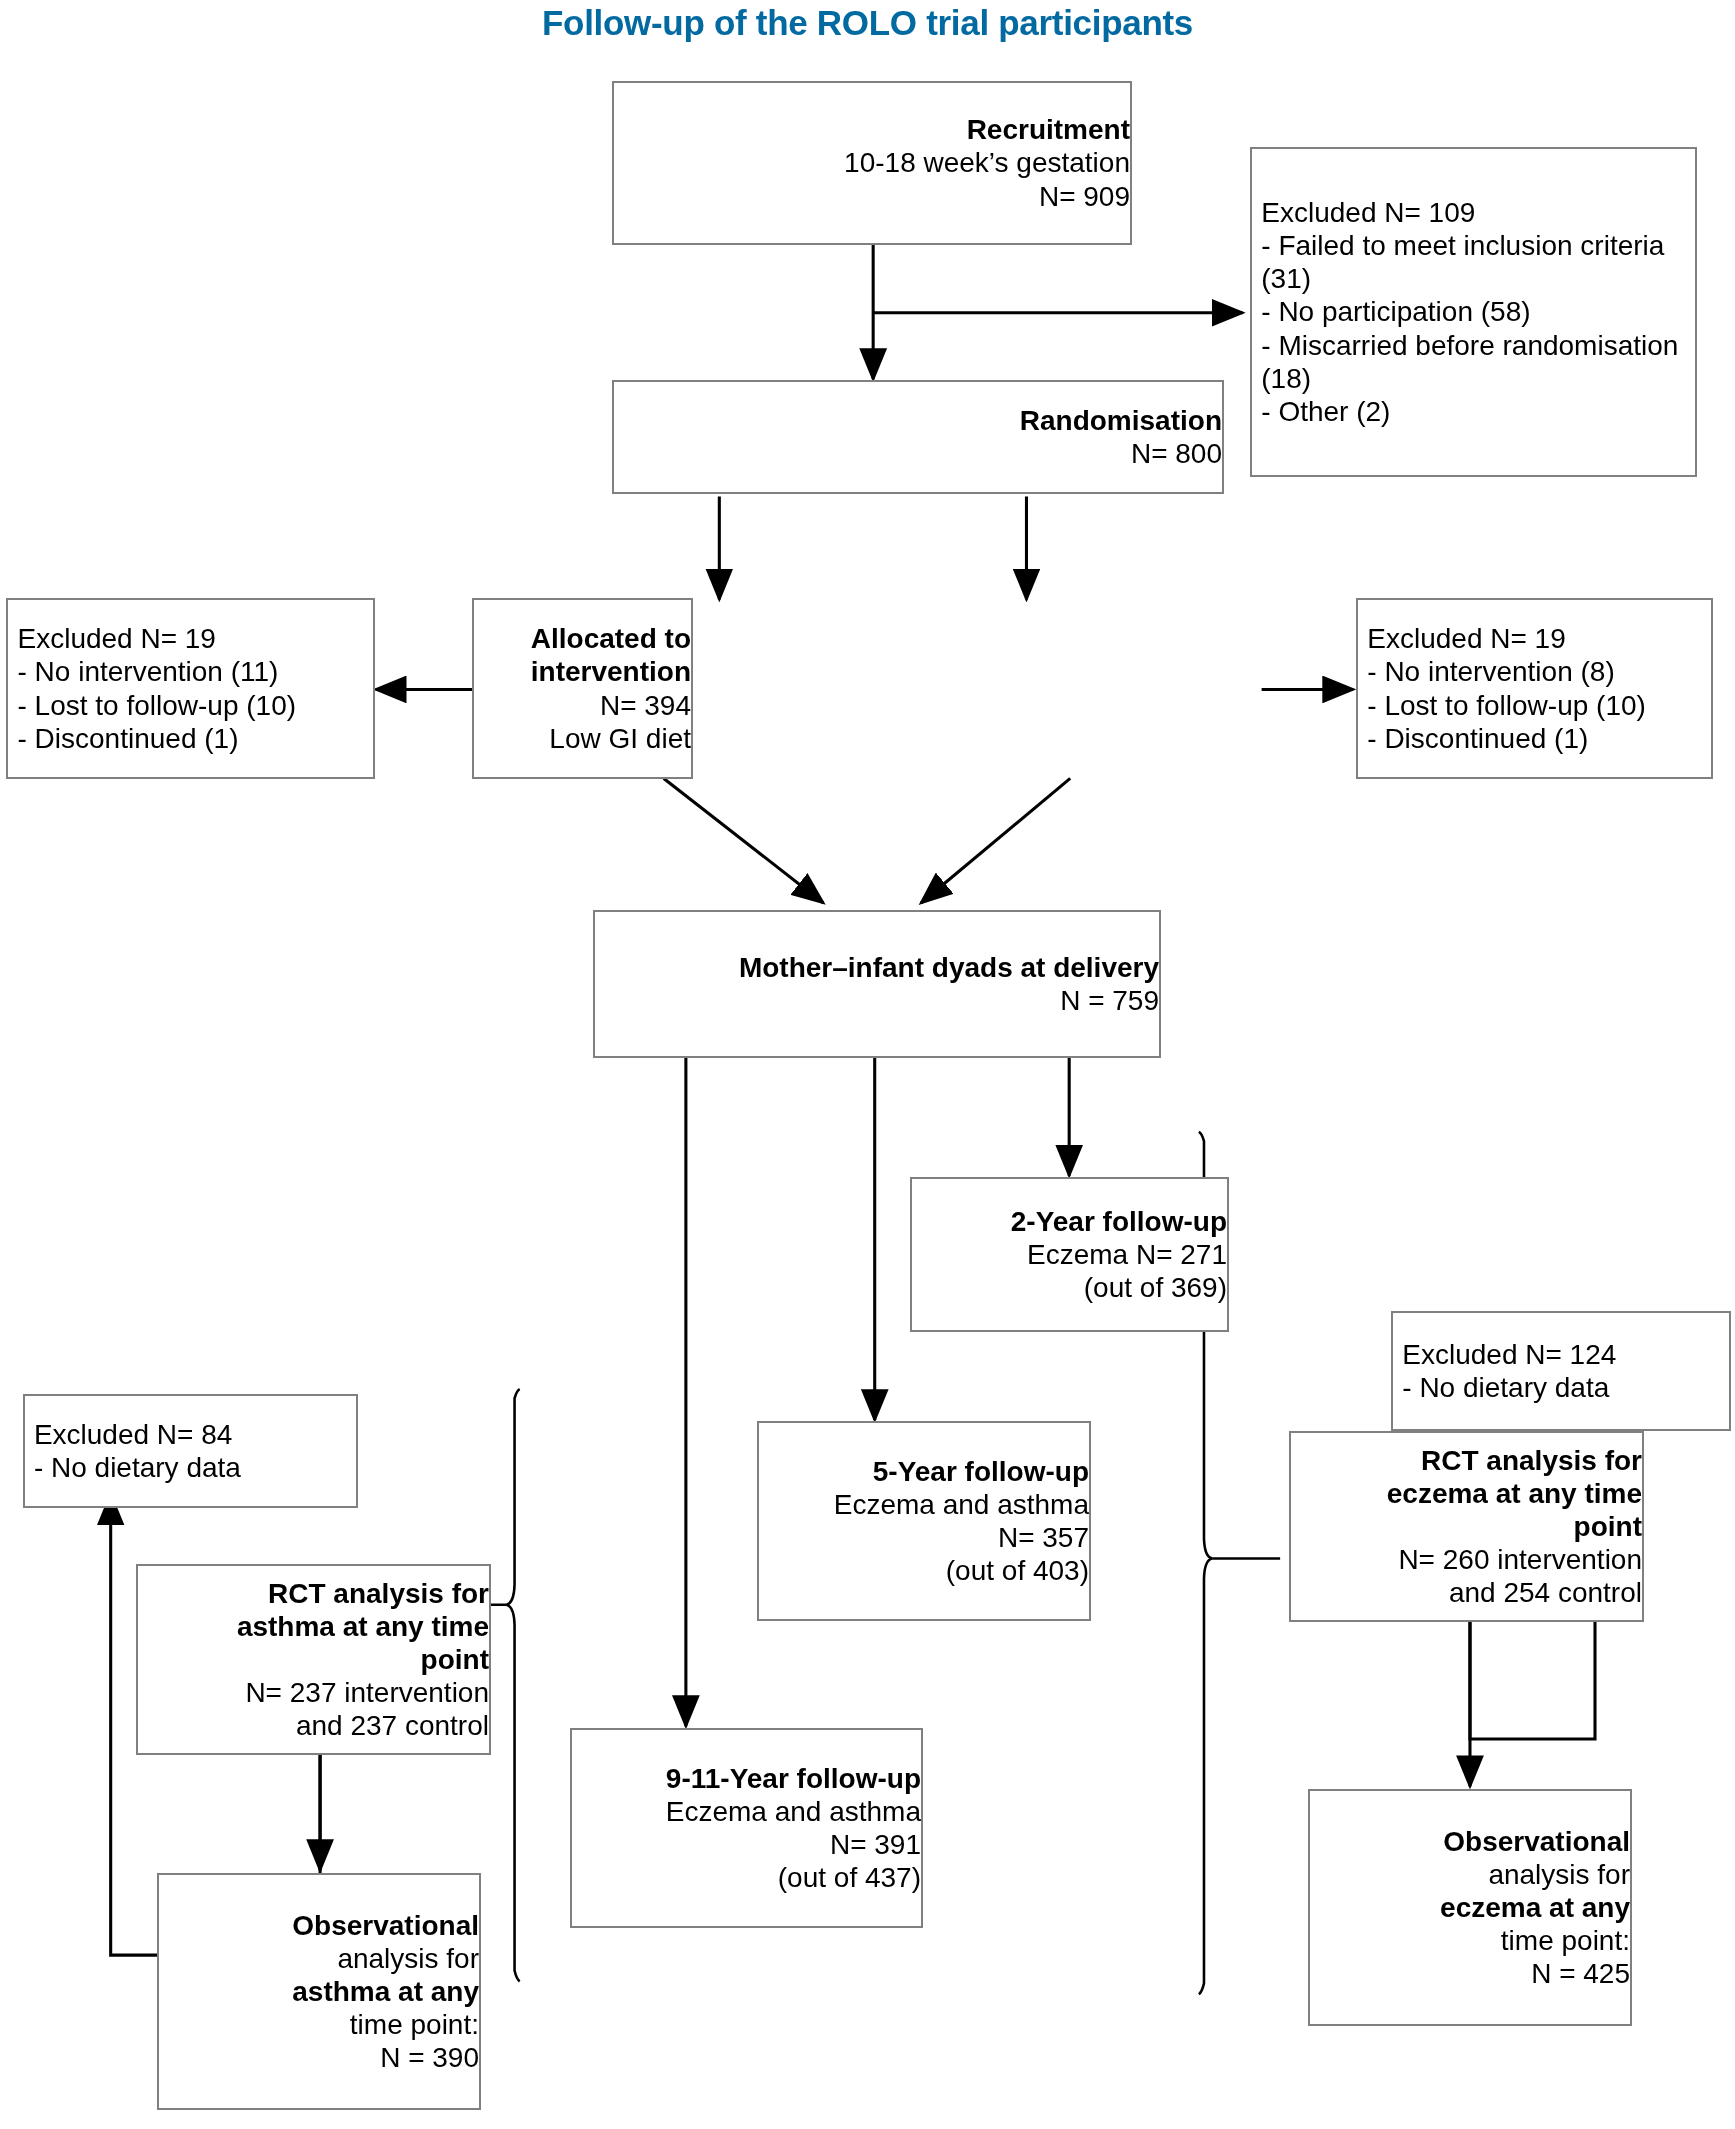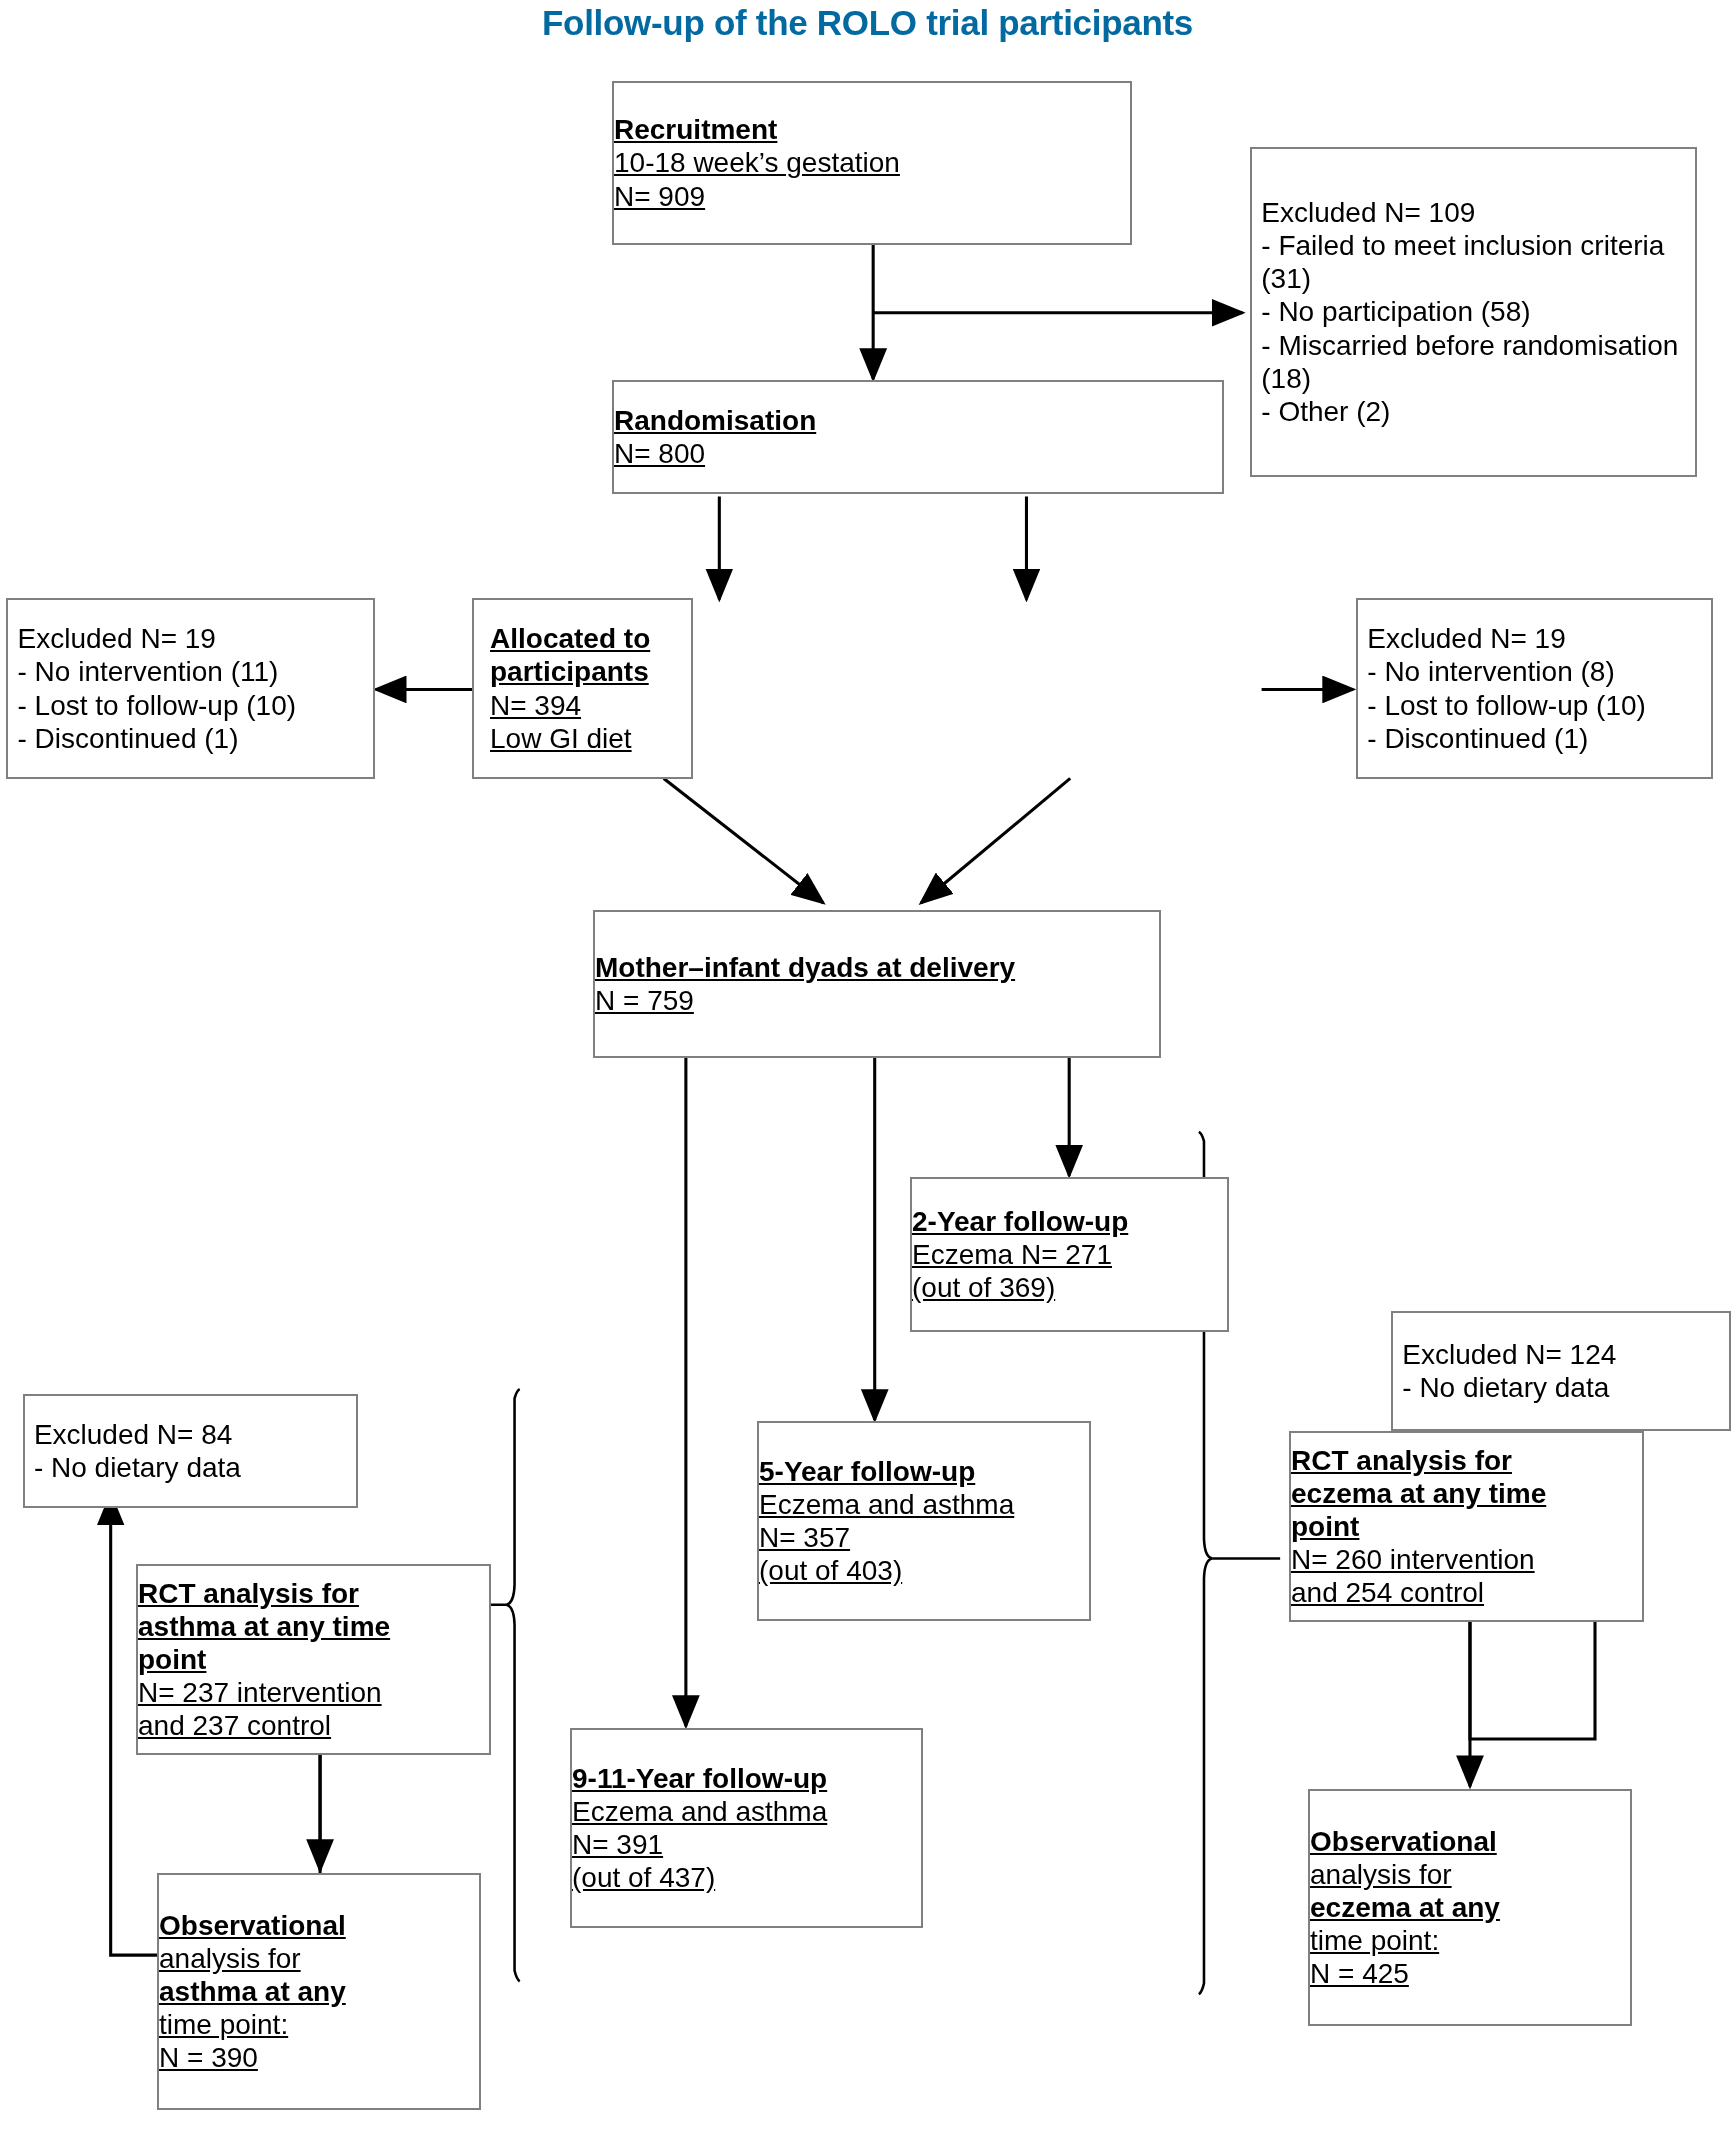--- a/index.html
+++ b/index.html
@@ -23,21 +23,21 @@
     background:#ffffff;
     border:2.1px solid #808080;
     display:flex;
     flex-direction:column;
     justify-content:center;
     color:#000;
     font-size:28px;
     line-height:1.18;
   }
   .node .ln{display:block;white-space:nowrap;}
-  .node.center{align-items:flex-start;text-align:center;text-decoration:underline;}
+  .node.center{align-items:flex-end;text-align:center;}
   .node.center .ln{text-align:center;}
   .node.left{align-items:flex-start;text-align:left;}
   .node.left .ln{text-align:left;white-space:normal;}
   .node.pad{padding:5.1px 9.3px;}
   .node .b{font-weight:bold;}
   .node.wrapy .ln{white-space:normal;}
 </style>
 </head>
 <body>
 
@@ -110,21 +110,21 @@
 
   <div class="node left pad" style="left:6.2px; top:598px; width:369px; height:181px;">
     <span class="ln">Excluded N= 19</span>
     <span class="ln">- No intervention (11)</span>
     <span class="ln">- Lost to follow-up (10)</span>
     <span class="ln">- Discontinued (1)</span>
   </div>
 
   <div class="node center" style="left:472px; top:598px; width:221px; height:181px;padding-left:16px;">
     <span class="ln b">Allocated to</span>
-    <span class="ln b">participants</span>
+    <span class="ln b">intervention</span>
     <span class="ln">N= 394</span>
     <span class="ln">Low GI diet</span>
   </div>
 
 
   <div class="node left pad" style="left:1356px; top:598px; width:357px; height:181px;">
     <span class="ln">Excluded N= 19</span>
     <span class="ln">- No intervention (8)</span>
     <span class="ln">- Lost to follow-up (10)</span>
     <span class="ln">- Discontinued (1)</span>

